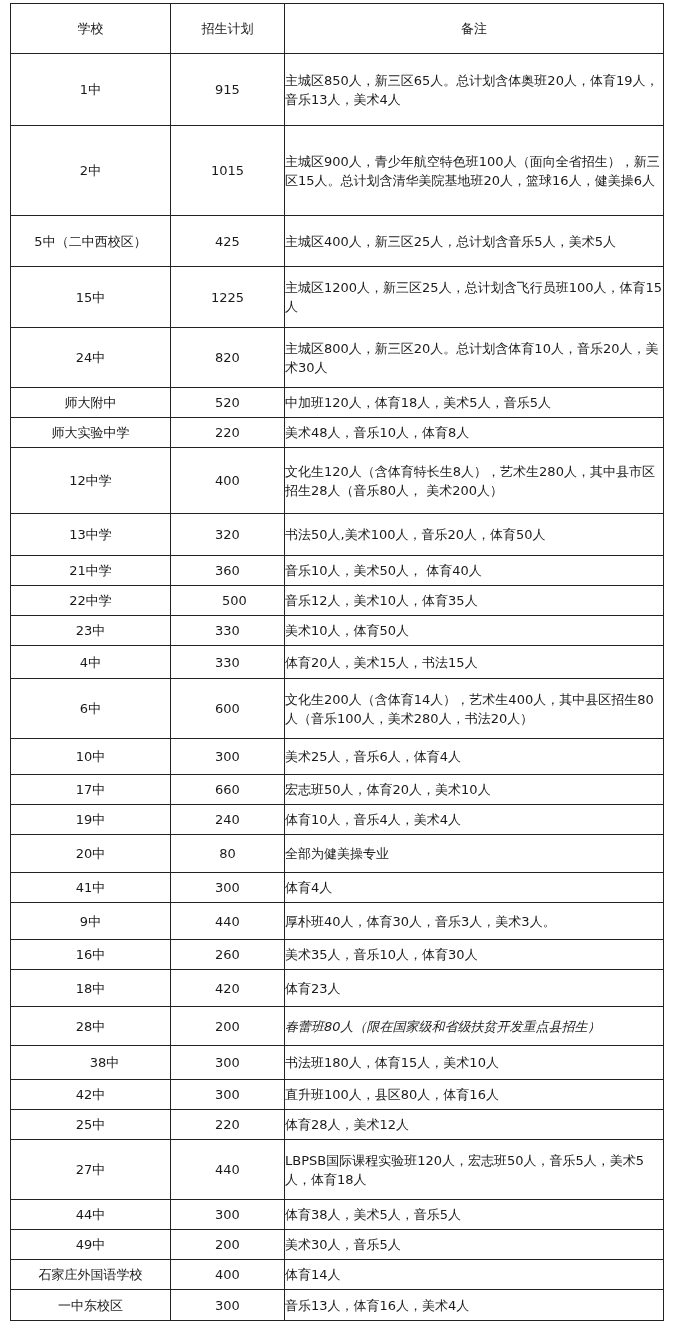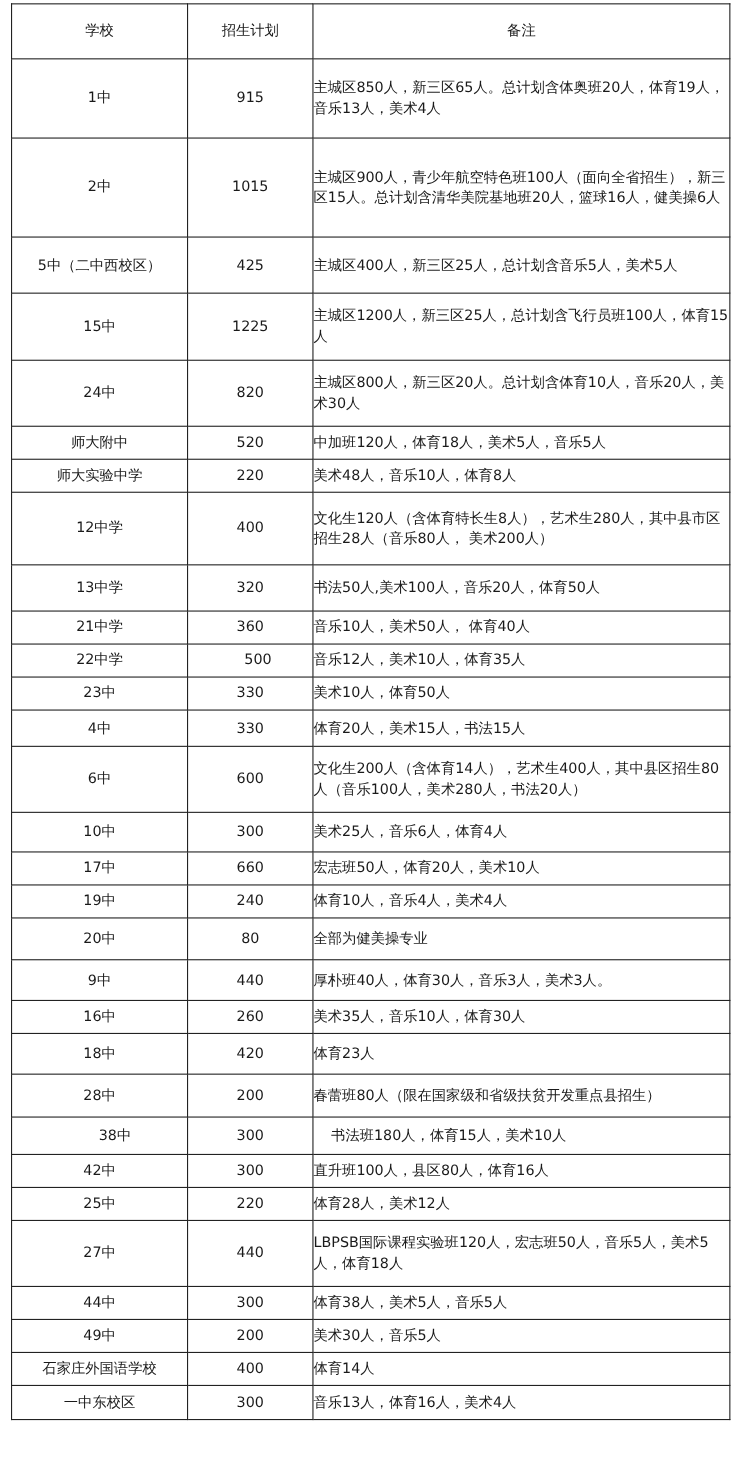--- a/index.html
+++ b/index.html
@@ -121,43 +121,48 @@
         <td class="school" style="height: 29px;">19中</td>
         <td class="plan" style="height: 29px;">240</td>
         <td class="note" style="height: 29px;">体育10人，音乐4人，美术4人</td>
       </tr>
       <tr>
         <td class="school" style="height: 37px;">20中</td>
         <td class="plan" style="height: 37px;">80</td>
         <td class="note" style="height: 37px;">全部为健美操专业</td>
       </tr>
       <tr>
+        <td class="school" style="height: 29px;">41中</td>
+        <td class="plan" style="height: 29px;">300</td>
+        <td class="note" style="height: 29px;">体育4人</td>
+      </tr>
+      <tr>
         <td class="school" style="height: 36px;">9中</td>
         <td class="plan" style="height: 36px;">440</td>
         <td class="note" style="height: 36px;">厚朴班40人，体育30人，音乐3人，美术3人。</td>
       </tr>
       <tr>
         <td class="school" style="height: 29px;">16中</td>
         <td class="plan" style="height: 29px;">260</td>
         <td class="note" style="height: 29px;">美术35人，音乐10人，体育30人</td>
       </tr>
       <tr>
         <td class="school" style="height: 36px;">18中</td>
         <td class="plan" style="height: 36px;">420</td>
         <td class="note" style="height: 36px;">体育23人</td>
       </tr>
       <tr>
         <td class="school" style="height: 38px;">28中</td>
         <td class="plan" style="height: 38px;">200</td>
-        <td class="note" style="height: 38px;">春蕾班80人（限在国家级和省级扶贫开发重点县招生）</td>
+        <td class="note" style="height: 38px; font-style: italic;">春蕾班80人（限在国家级和省级扶贫开发重点县招生）</td>
       </tr>
       <tr>
         <td class="school" style="height: 33px; padding-left: 28px;">38中</td>
         <td class="plan" style="height: 33px;">300</td>
-        <td class="note" style="height: 33px; padding-left: 16px;">书法班180人，体育15人，美术10人</td>
+        <td class="note" style="height: 33px;">书法班180人，体育15人，美术10人</td>
       </tr>
       <tr>
         <td class="school" style="height: 29px;">42中</td>
         <td class="plan" style="height: 29px;">300</td>
         <td class="note" style="height: 29px; margin-top: 21px;">直升班100人，县区80人，体育16人</td>
       </tr>
       <tr>
         <td class="school" style="height: 29px;">25中</td>
         <td class="plan" style="height: 29px;">220</td>
         <td class="note" style="height: 29px;">体育28人，美术12人</td>

